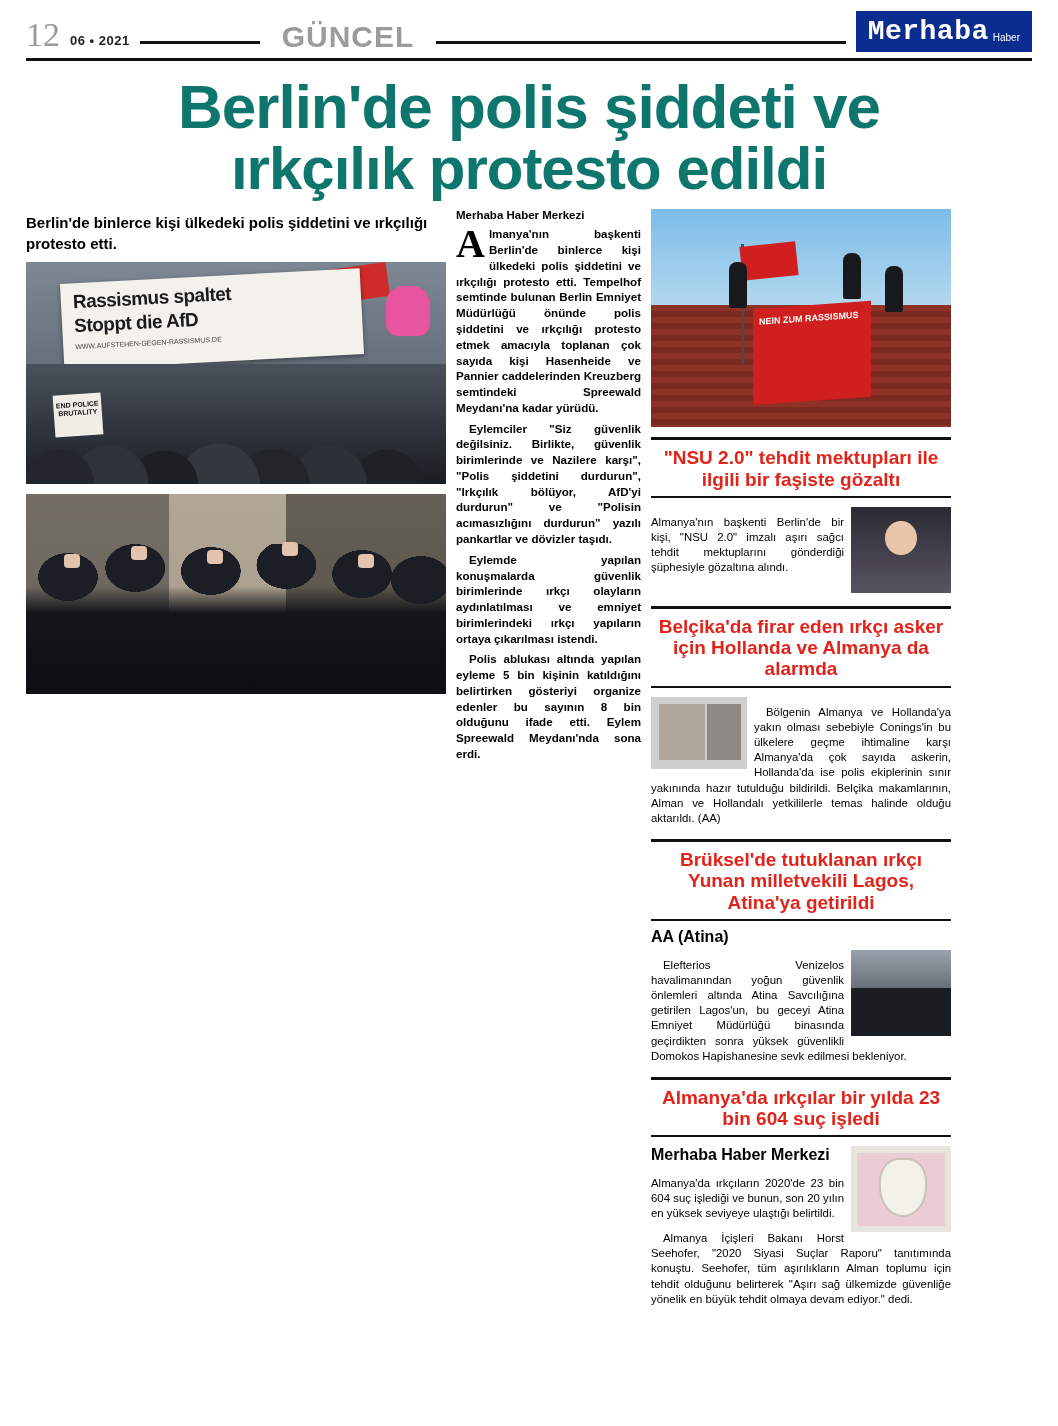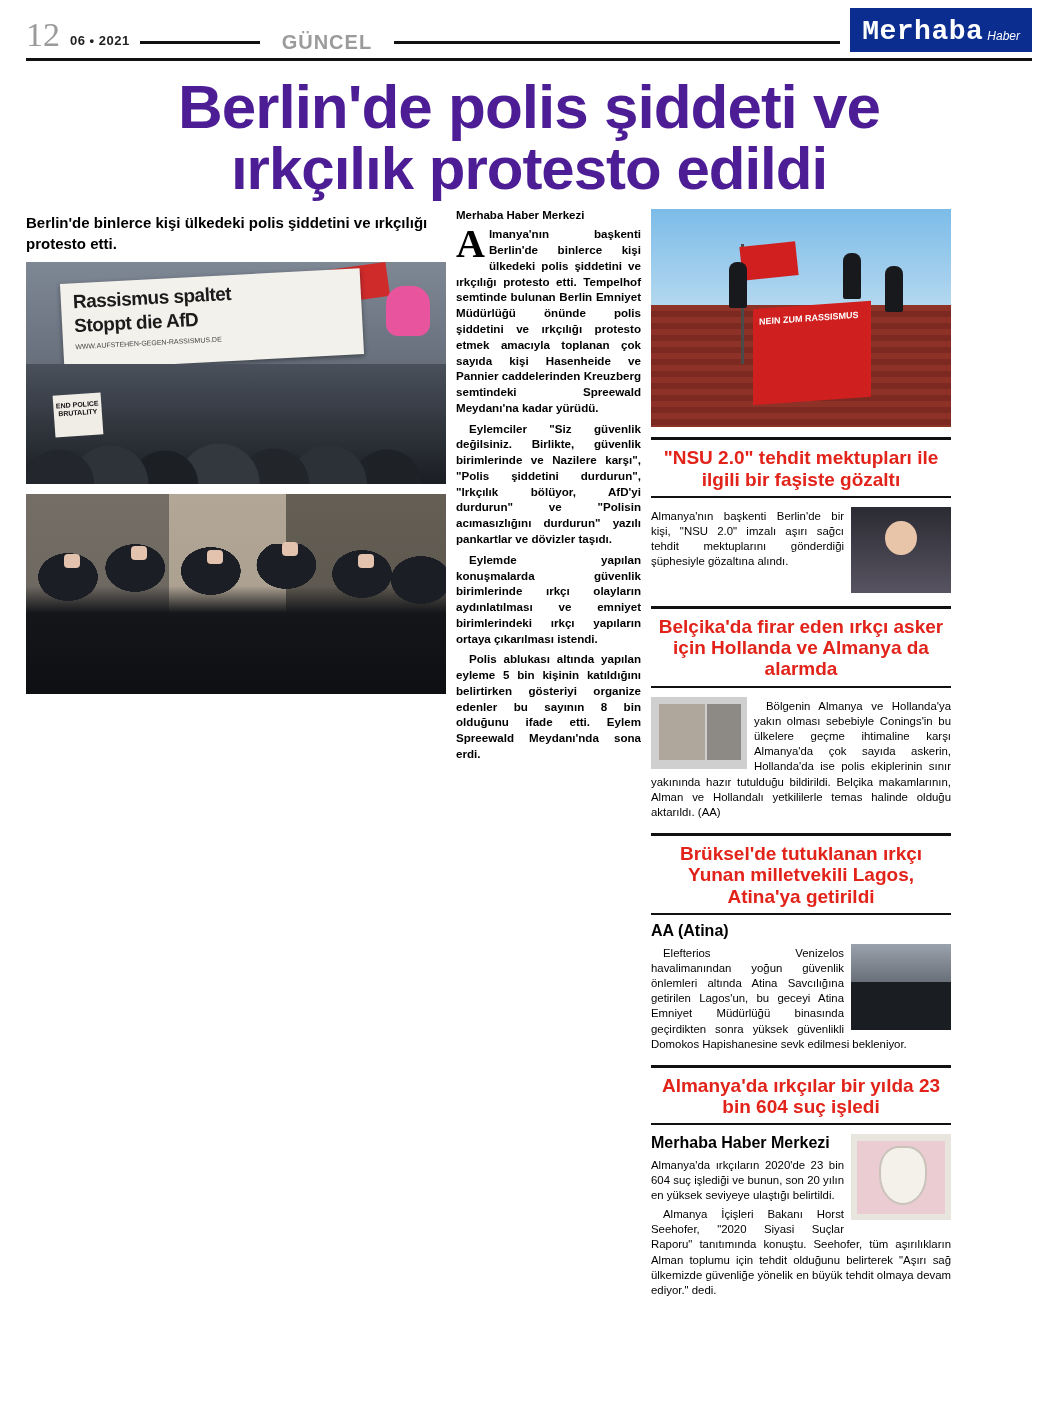--- a/index.html
+++ b/index.html
@@ -27,36 +27,36 @@
   .issue-date {
     font-family: "Liberation Sans", sans-serif;
     font-size: 13px; font-weight: bold; color: #222; letter-spacing: .5px;
     margin-bottom: 6px;
   }
   .masthead-rule { flex: 0 0 auto; height: 3px; background: #111; margin-bottom: 10px; }
   .rule-left { width: 120px; }
   .rule-right { flex: 1 1 auto; }
   .section-title {
     font-family: "Liberation Sans", sans-serif;
-    font-size: 20px; font-weight: bold; color: #9b9b9b; letter-spacing: 1px;
+    font-size: 30px; font-weight: bold; color: #9b9b9b; letter-spacing: 1px;
     margin: 3px 12px 0 12px; line-height: 1; margin-bottom: 2px;
   }
   .brand-box {
     background: #0b2d8f; color: #fff; padding: 5px 12px 6px 12px;
     margin-bottom: 2px; display: flex; align-items: flex-end; gap: 4px;
   }
   .brand-name { font-family: Liberation Mono, monospace; font-size: 28px; font-weight: bold; letter-spacing: .5px; line-height: 1; }
-  .brand-sub { font-size: 12px; font-style: italic; margin-bottom: 3px; margin-top: 16px; }
+  .brand-sub { font-size: 10px; margin-bottom: 3px; margin-top: 16px; }
 
   .rule-under { height: 3px; background: #111; margin-top: 4px; }
 
   
   .headline {
     text-align: center;
-    color: #4c1d95;
+    color: #0f766e;
     font-family: "Liberation Sans", sans-serif;
     font-weight: bold;
     font-size: 62px;
     line-height: 1.02;
     letter-spacing: -1px;
     margin: 14px 0 10px 0;
     padding: 0 14px;
   }
   .headline div { white-space: nowrap; }
   .headline .l2 { font-size: 60px; }
@@ -127,21 +127,21 @@
   .p3-person { position: absolute; width: 18px; height: 46px; background: #17191d; border-radius: 8px 8px 2px 2px; }
 
   
   .sb-rule { height: 3px; background: #111; margin: 10px 0 0 0; }
   .sb-head {
     color: #e2231a; font-weight: bold; font-size: 19px; line-height: 1.12;
     text-align: center; padding: 7px 4px 6px 4px;
   }
   .sb-under { height: 2px; background: #111; margin-bottom: 7px; }
   .sb-body { font-size: 11.4px; line-height: 1.33; text-align: justify; }
-  .sb-body p { margin: 4px 0 3px 0; text-indent: 12px; }
+  .sb-body p { margin: 10px 0 3px 0; text-indent: 12px; }
   .sb-byline { font-weight: bold; font-size: 16px; margin: 0 0 2px 0; }
 
   .sb-flow { overflow: hidden; }
   .sb-photo-left { float: left; width: 96px; height: 72px; margin: 2px 7px 3px 0; }
   .sb-photo-right { float: right; width: 100px; height: 86px; margin: 2px 0 3px 7px; }
 
   .ph-woman { background: linear-gradient(#2b2b33, #585462); position: relative; }
   .ph-woman::after { content:""; position:absolute; left:34%; top:16%; width:32%; height:40%; background:#e8c4a8; border-radius:50%; }
   .ph-mug { background: #cfcfcf; position: relative; }
   .ph-mug::before { content:""; position:absolute; left:8%; top:10%; width:48%; height:78%; background:#b0a79c; }

